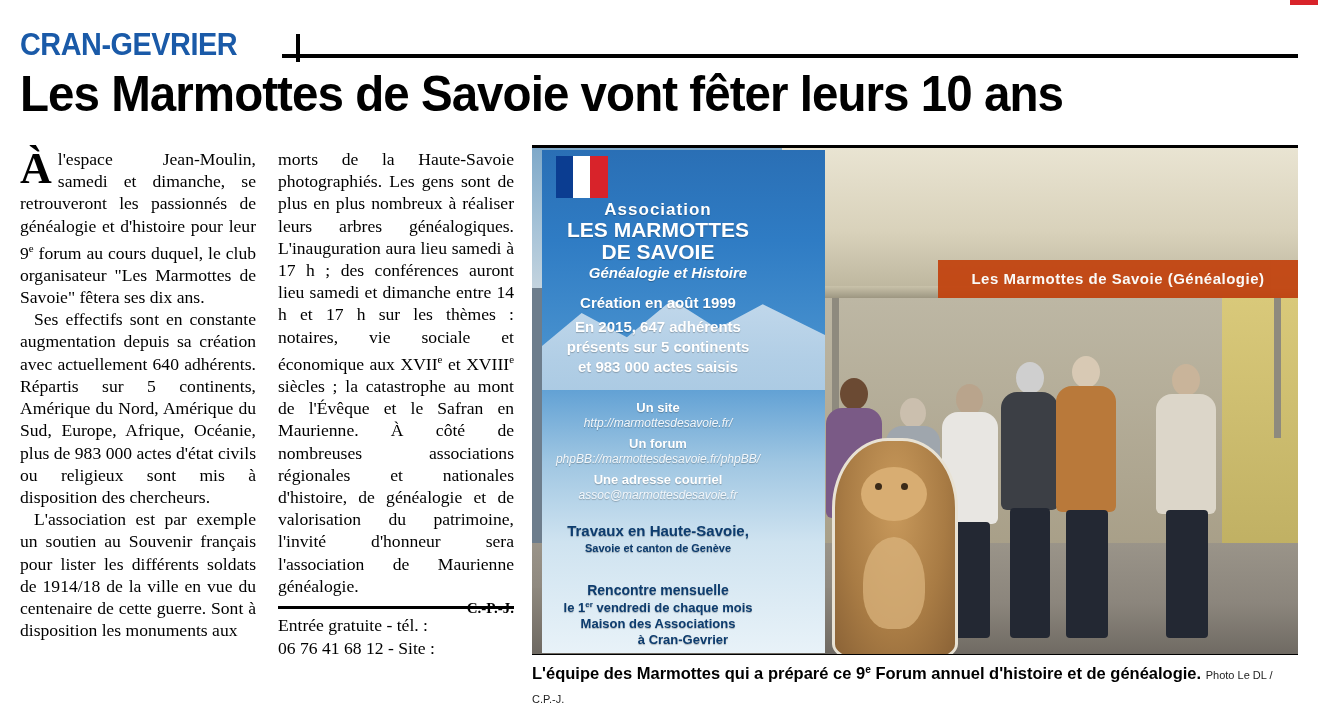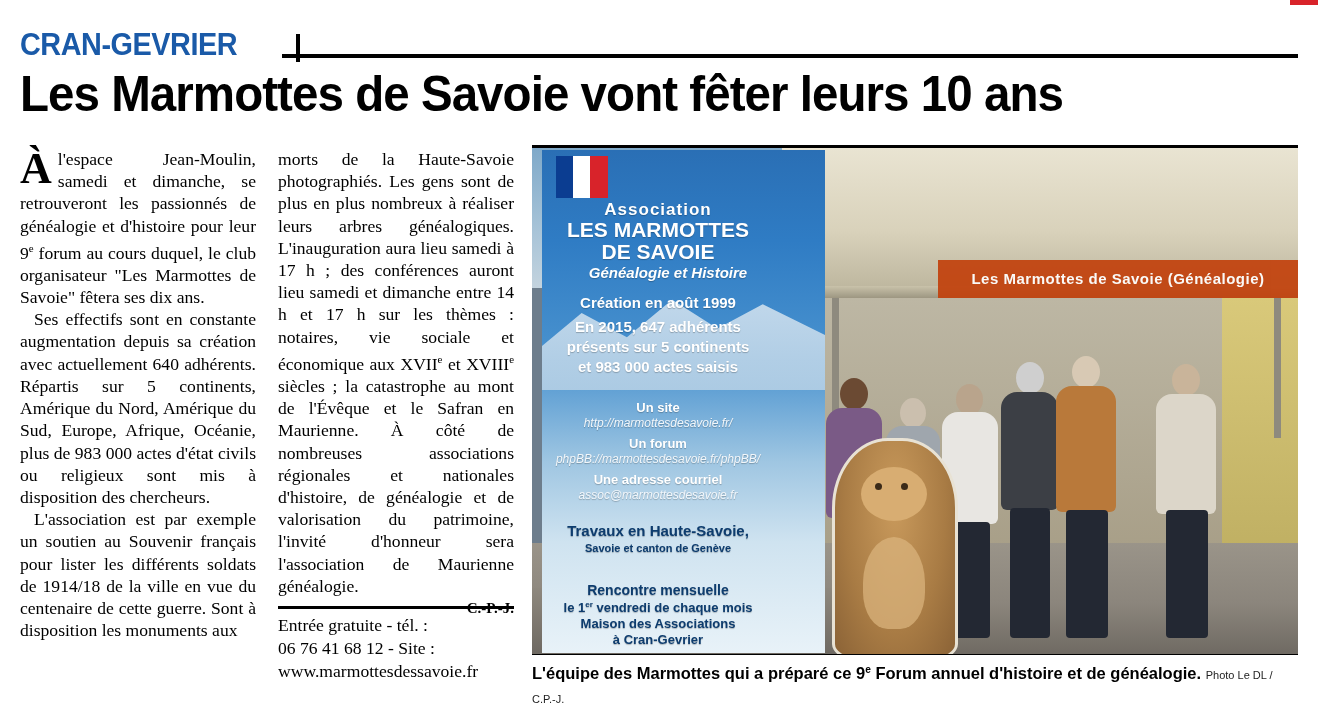--- a/index.html
+++ b/index.html
@@ -271,21 +271,21 @@
   .pt-s2    { top: 266px; font-size: 12px; font-weight: normal; font-style: italic; color:#f2f7fb;}
   .pt-s3    { top: 286px; font-size: 13px; }
   .pt-s4    { top: 302px; font-size: 12px; font-weight: normal; font-style: italic; color:#f2f7fb;}
   .pt-s5    { top: 322px; font-size: 13px; }
   .pt-s6    { top: 338px; font-size: 12px; font-weight: normal; font-style: italic; color:#f2f7fb;}
   .pt-t1    { top: 372px; font-size: 15px; color:#0d3c6e; }
   .pt-t2    { top: 392px; font-size: 11px; color:#0d3c6e; }
   .pt-r1    { top: 432px; font-size: 14px; color:#0d3c6e; }
   .pt-r2    { top: 450px; font-size: 13px; color:#0d3c6e; }
   .pt-r3    { top: 466px; font-size: 13px; color:#0d3c6e; }
-  .pt-r4    { top: 482px; font-size: 13px; color:#0d3c6e; }
+  .pt-r4    { top: 482px; font-size: 13px; color:#0d3c6e;padding-left:25px; }
 
   
   .marmot {
     position: absolute;
     left: 300px; top: 290px; width: 120px; height: 216px;
     background: radial-gradient(ellipse at 50% 30%, #c99a5c 0%, #a87b44 60%, #8a6236 100%);
     border-radius: 56px 56px 24px 24px / 70px 70px 16px 16px;
     border: 3px solid #e8e2d4;
   }
   .marmot-face {
@@ -365,21 +365,20 @@
 
   <div class="col" id="col2">
     <p class="first"><span>morts de la Haute-Savoie photographiés. Les gens sont de plus en plus nombreux à réaliser leurs arbres généalogiques. L'inauguration aura lieu samedi à 17 h ; des conférences auront lieu samedi et dimanche entre 14 h et 17 h sur les thèmes : notaires, vie sociale et économique aux XVII<sup>e</sup> et XVIII<sup>e</sup> siècles ; la catastrophe au mont de l'Évêque et le Safran en Maurienne. À côté de nombreuses associations régionales et nationales d'histoire, de généalogie et de valorisation du patrimoine, l'invité d'honneur sera l'association de Maurienne généalogie.</span></p>
     <p class="sig">C.-P.-J.</p>
   </div>
 
   <div class="info-rule"></div>
   <div class="info">
     <div>Entrée gratuite - tél. :</div>
     <div>06 76 41 68 12 - Site :</div>
-    <div>www.marmottesdessavoie.fr</div>
   </div>
 
   <div class="photo-rule-top"></div>
   <div class="photo">
 
     <div class="sky"></div>
     <div class="tent"></div>
     <div class="tent-edge"></div>
     <div class="wall"></div>
     <div class="wall-yellow"></div>

